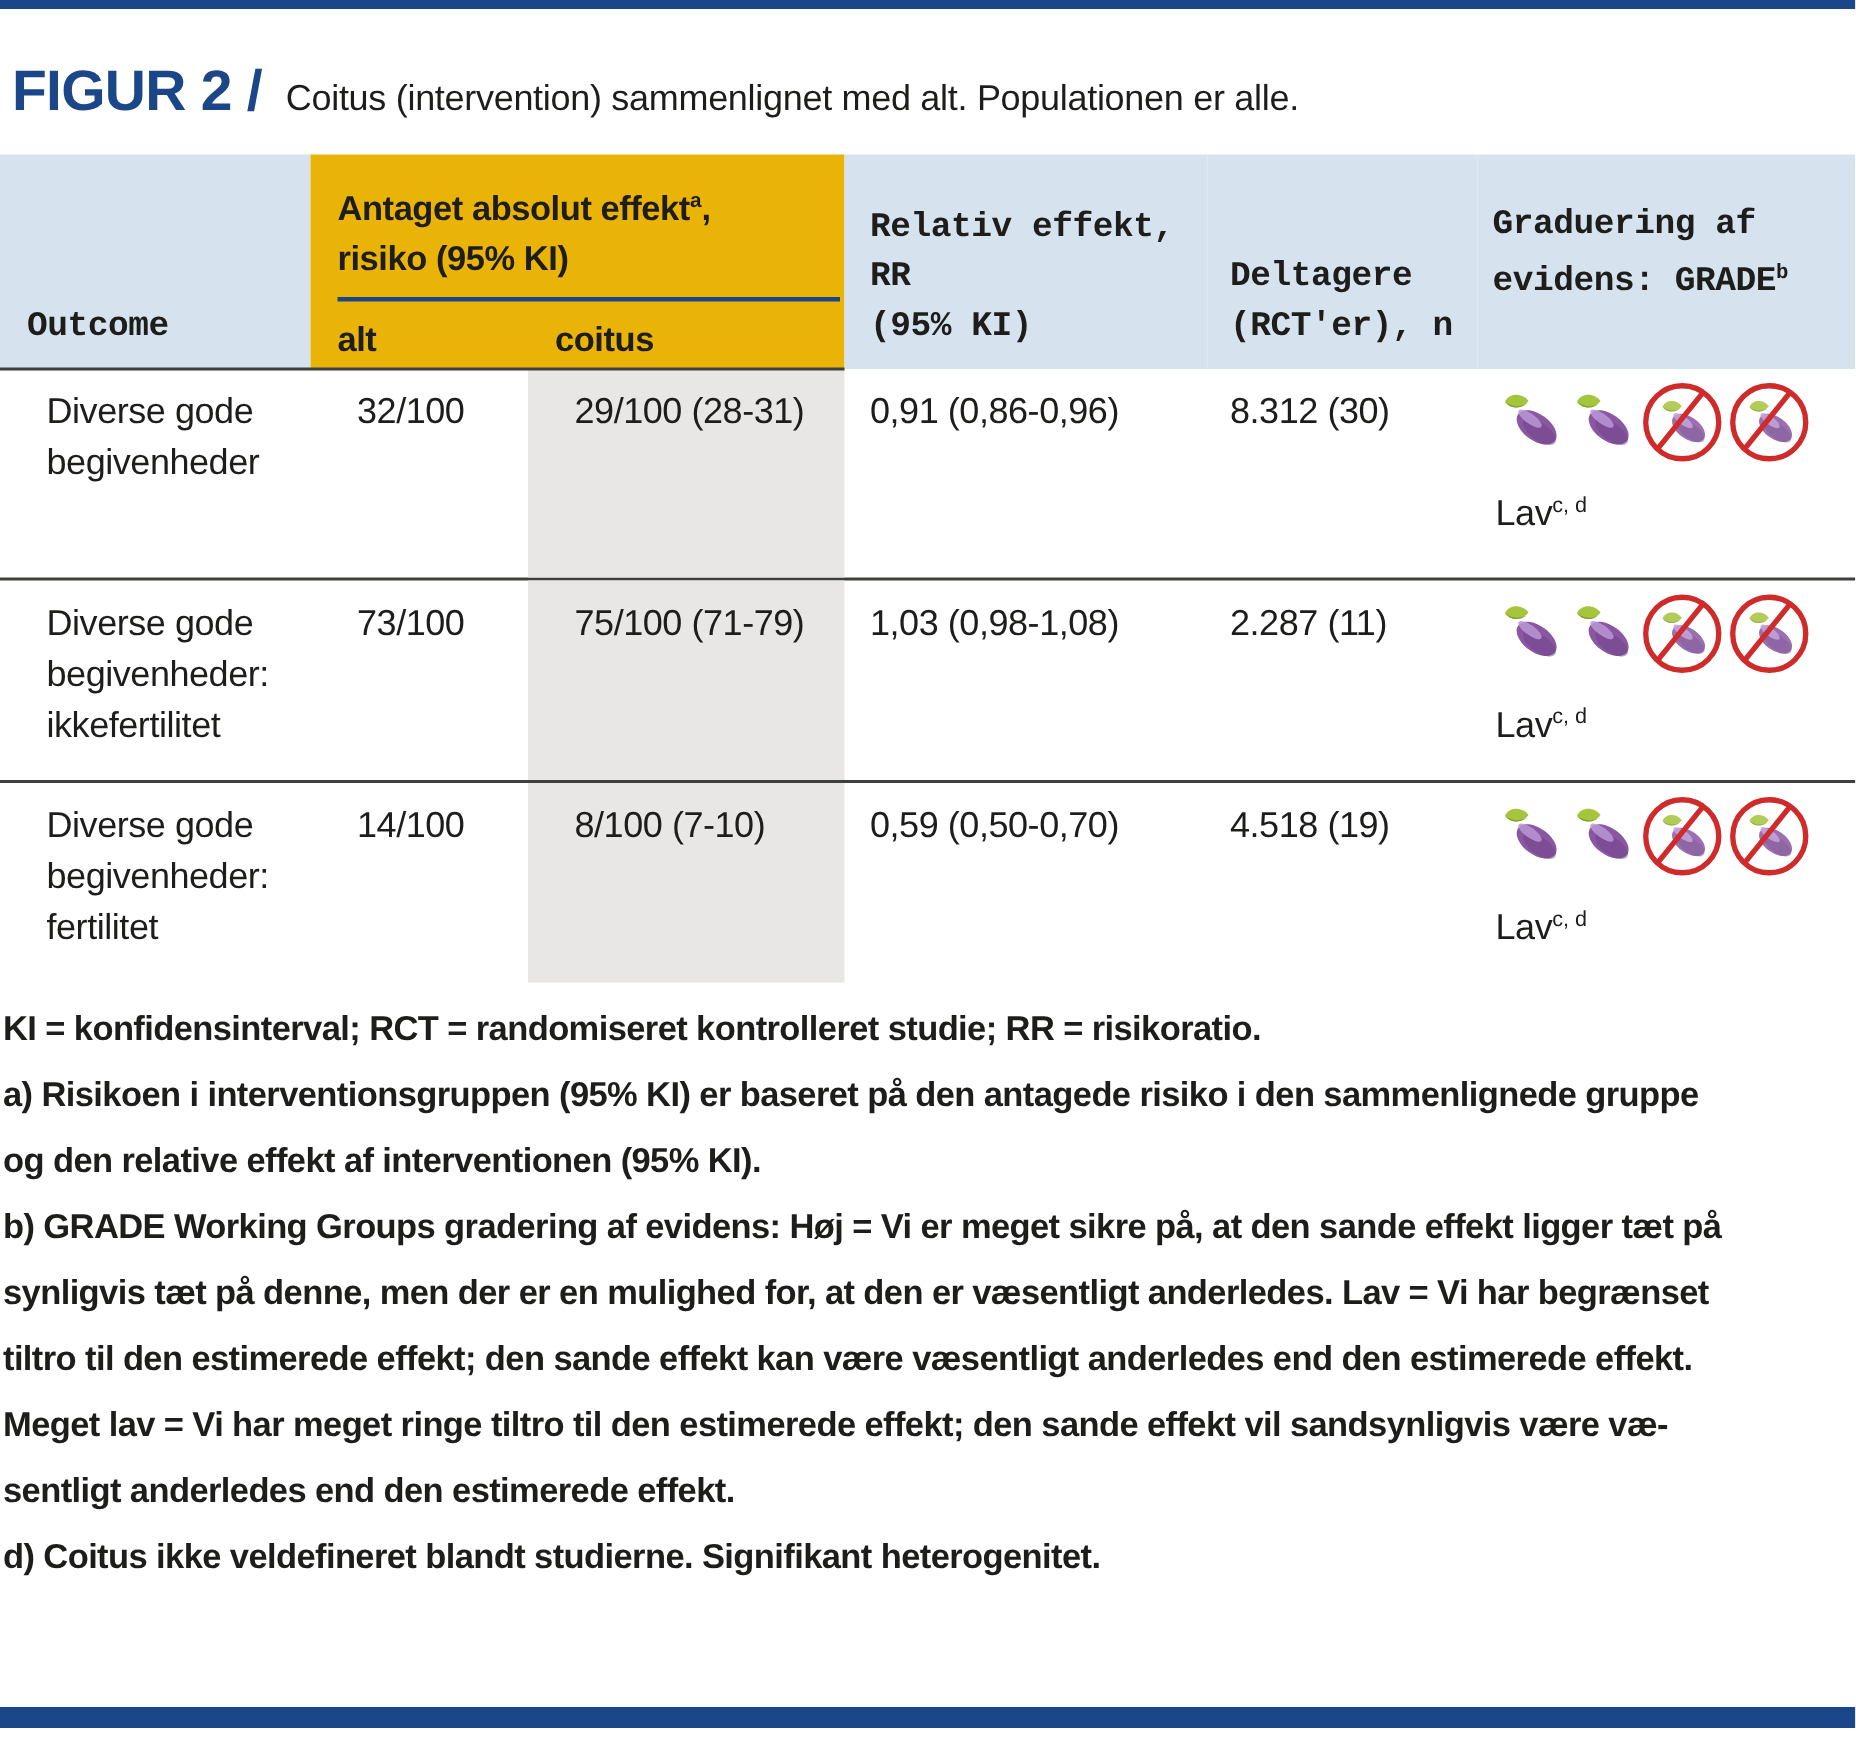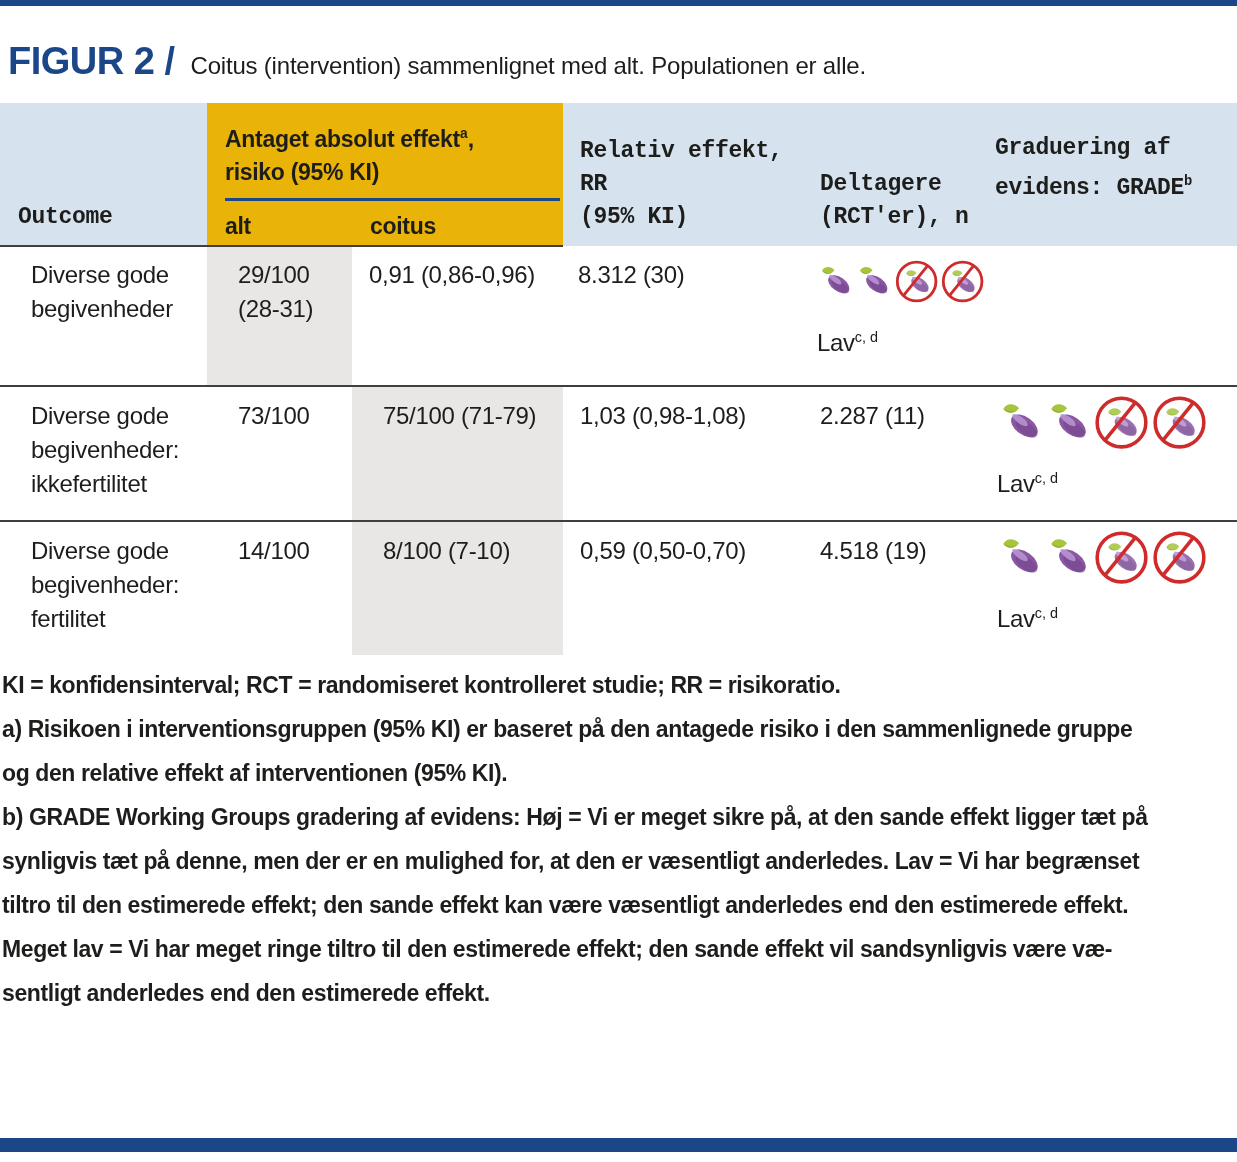--- a/index.html
+++ b/index.html
@@ -124,20 +124,21 @@
         <div>
           <span>evidens: GRADE</span><sup class="fn-sup">b</sup>
         </div>
       </div>
     </div>
     <div class="header-underline-left"></div>
 
     <div class="trow row-1">
       <div class="tcell outcome-cell">Diverse gode
 begivenheder</div>
+      <div class="tcell">32/100</div>
       <div class="tcell coitus-col">29/100 (28-31)</div>
       <div class="tcell rr-cell">0,91 (0,86-0,96)</div>
       <div class="tcell part-cell">8.312 (30)</div>
       <div class="tcell grade-cell">
         <div class="grade-icons">
             <svg viewBox="0 0 48 48" class="gicon eggplant">
               <use href="#eggplant" xlink:href="#eggplant"></use>
             </svg>
             <svg viewBox="0 0 48 48" class="gicon eggplant">
               <use href="#eggplant" xlink:href="#eggplant"></use>
@@ -217,17 +218,18 @@
 
   <div class="footnotes">
     <div class="fn-line">KI = konfidensinterval; RCT = randomiseret kontrolleret studie; RR = risikoratio.</div>
     <div class="fn-line">a) Risikoen i interventionsgruppen (95% KI) er baseret på den antagede risiko i den sammenlignede gruppe</div>
     <div class="fn-line">og den relative effekt af interventionen (95% KI).</div>
     <div class="fn-line">b) GRADE Working Groups gradering af evidens: Høj = Vi er meget sikre på, at den sande effekt ligger tæt på</div>
     <div class="fn-line">synligvis tæt på denne, men der er en mulighed for, at den er væsentligt anderledes. Lav = Vi har begrænset</div>
     <div class="fn-line">tiltro til den estimerede effekt; den sande effekt kan være væsentligt anderledes end den estimerede effekt.</div>
     <div class="fn-line">Meget lav = Vi har meget ringe tiltro til den estimerede effekt; den sande effekt vil sandsynligvis være væ-</div>
     <div class="fn-line">sentligt anderledes end den estimerede effekt.</div>
+    <div class="fn-line">d) Coitus ikke veldefineret blandt studierne. Signifikant heterogenitet.</div>
   </div>
 
   <div class="accent-bar bar-bottom"></div>
 
 </div>
 
 </body></html>

